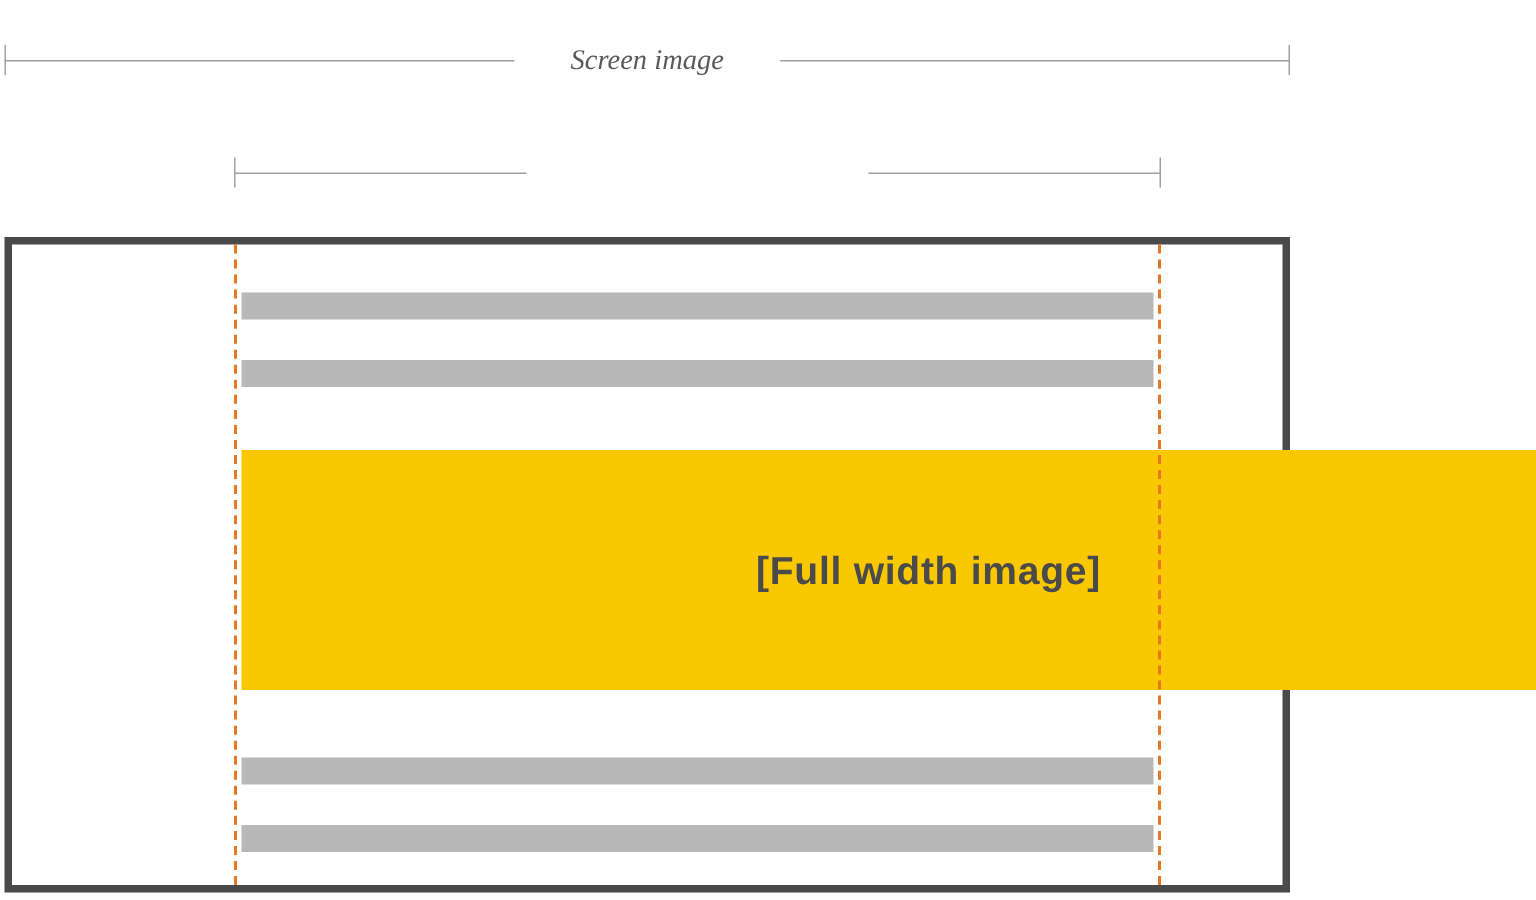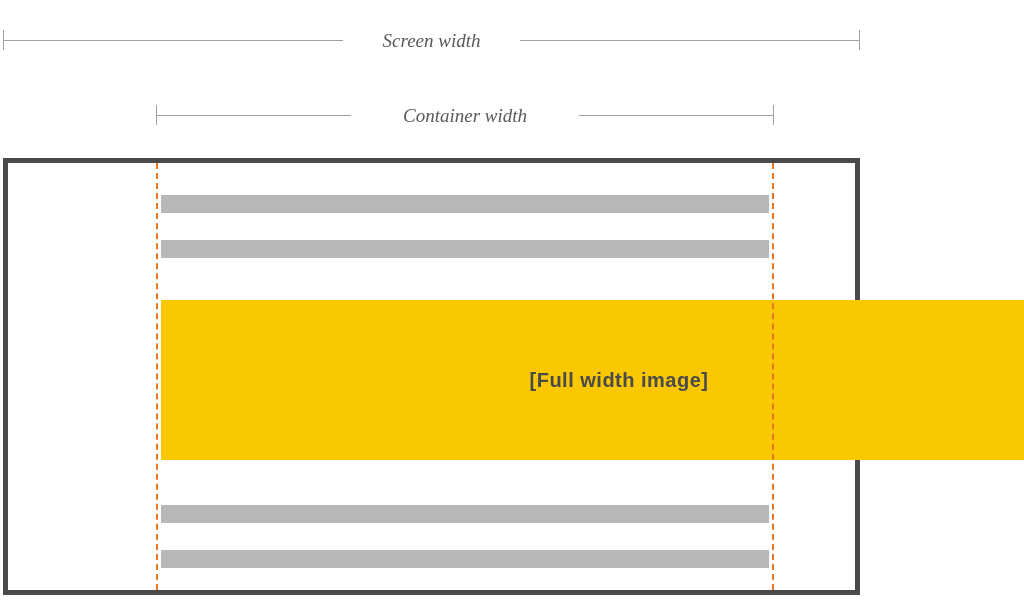--- a/index.html
+++ b/index.html
@@ -128,47 +128,46 @@
       background: #fac800;
       display: flex;
       flex-direction: column;
       align-items: center;
       justify-content: center;
     }
     .full-width-band .title {
       font-family: Arial, Helvetica, sans-serif;
       font-weight: 800;
       color: #4a4a4a;
-      font-size: 20px;
+      font-size: 26px;
       letter-spacing: 0.5px;
       margin-left: 16px;
     }
     .full-width-band .subtitle {
       font-family: Georgia, 'Times New Roman', serif;
       font-style: italic;
       color: #4a4a4a;
       font-size: 19px;
       margin-top: 6px;
     }
   </style>
 </head>
 <body>
 
 <div class="screen-width-bracket">
   <div class="bracket-tick left"></div>
   <div class="bracket-line left"></div>
-  <div class="screen-width-label">Screen width</div>
+  <div class="screen-width-label">Screen image</div>
   <div class="bracket-line right"></div>
   <div class="bracket-tick right"></div>
 </div>
 
 <div class="container-width-bracket">
   <div class="bracket-tick left"></div>
   <div class="bracket-line left"></div>
-  <div class="container-width-label">Container width</div>
   <div class="bracket-line right"></div>
   <div class="bracket-tick right"></div>
 </div>
 
 <div class="screen-box"></div>
 
 <div class="text-bar b1"></div>
 <div class="text-bar b2"></div>
 
 <div class="full-width-band">

